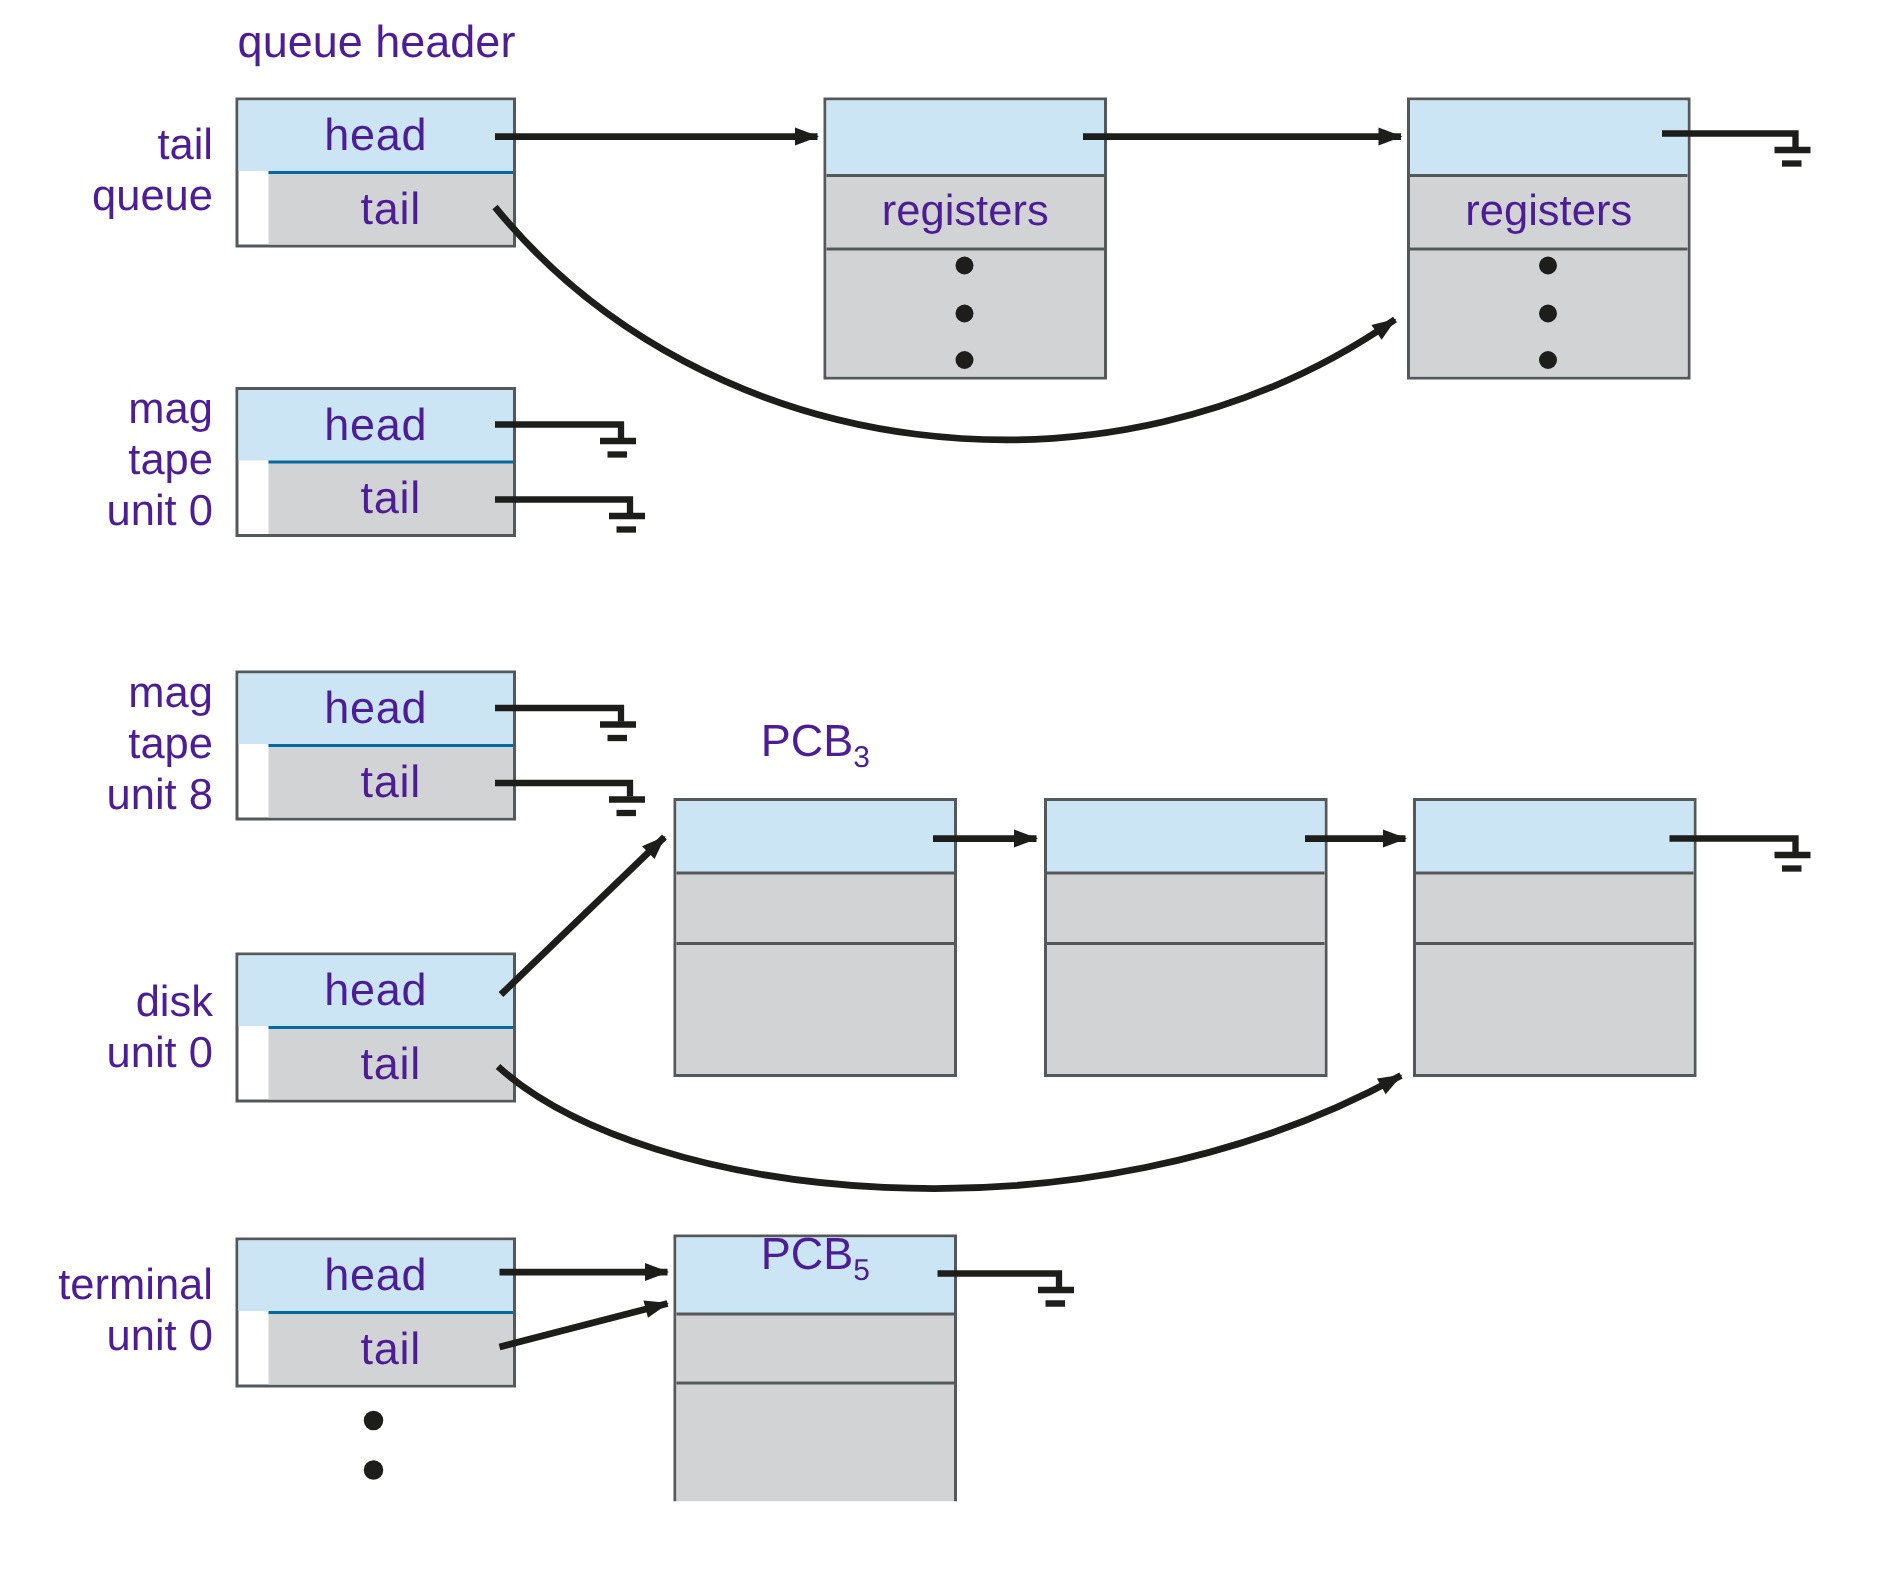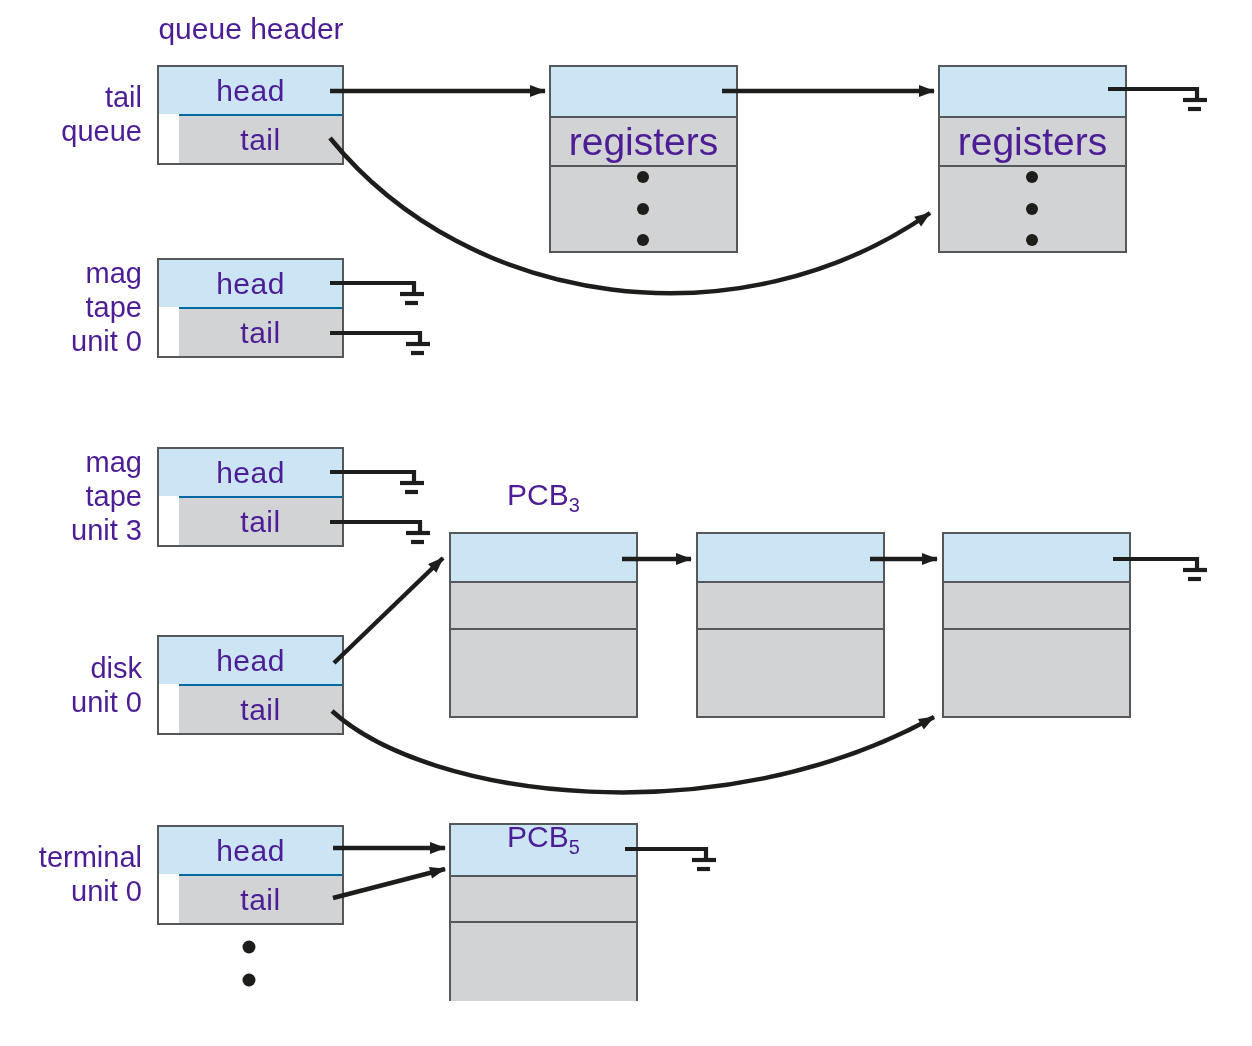--- a/index.html
+++ b/index.html
@@ -10,21 +10,21 @@
   .arrow-layer { position:absolute; left:0; top:0; z-index:5; pointer-events:none; }
 
   
   .hbox { position:absolute; width:183px; border:2px solid #55585a; z-index:1; }
   .hrow { height:47px; display:flex; align-items:center; justify-content:center;
           font-size:30px; letter-spacing:0.5px; }
   .hrow + .hrow { border-top:2px solid #0369a1;margin-left:20px; }
 
   
   .pcb { position:absolute; width:185px; border:2px solid #55585a; z-index:1; }
-  .prow { display:flex; align-items:center; justify-content:center; font-size:39px; }
+  .prow { display:flex; align-items:center; justify-content:center; font-size:29px; }
   .prow + .prow { border-top:2px solid #55585a; }
 
   .blue { background:#cbe5f4; }
   .gray { background:#d2d3d4; }
 
   
   .top-label { position:absolute; text-align:center; font-size:30px; z-index:2; white-space:nowrap; }
   .top-label sub { font-size:20px; line-height:0; }
   .side-label { position:absolute; left:0; width:142px; text-align:right;
                 font-size:29px; line-height:34px; z-index:2; }
@@ -140,21 +140,21 @@
     <div>queue</div>
   </div>
   <div class="side-label" style="top:256px;">
     <div>mag</div>
     <div>tape</div>
     <div>unit 0</div>
   </div>
   <div class="side-label" style="top:445px;">
     <div>mag</div>
     <div>tape</div>
-    <div>unit 3</div>
+    <div>unit 8</div>
   </div>
   <div class="side-label" style="top:651px;">
     <div>disk</div>
     <div>unit 0</div>
   </div>
   <div class="side-label" style="top:840px;">
     <div>terminal</div>
     <div>unit 0</div>
   </div>
 

